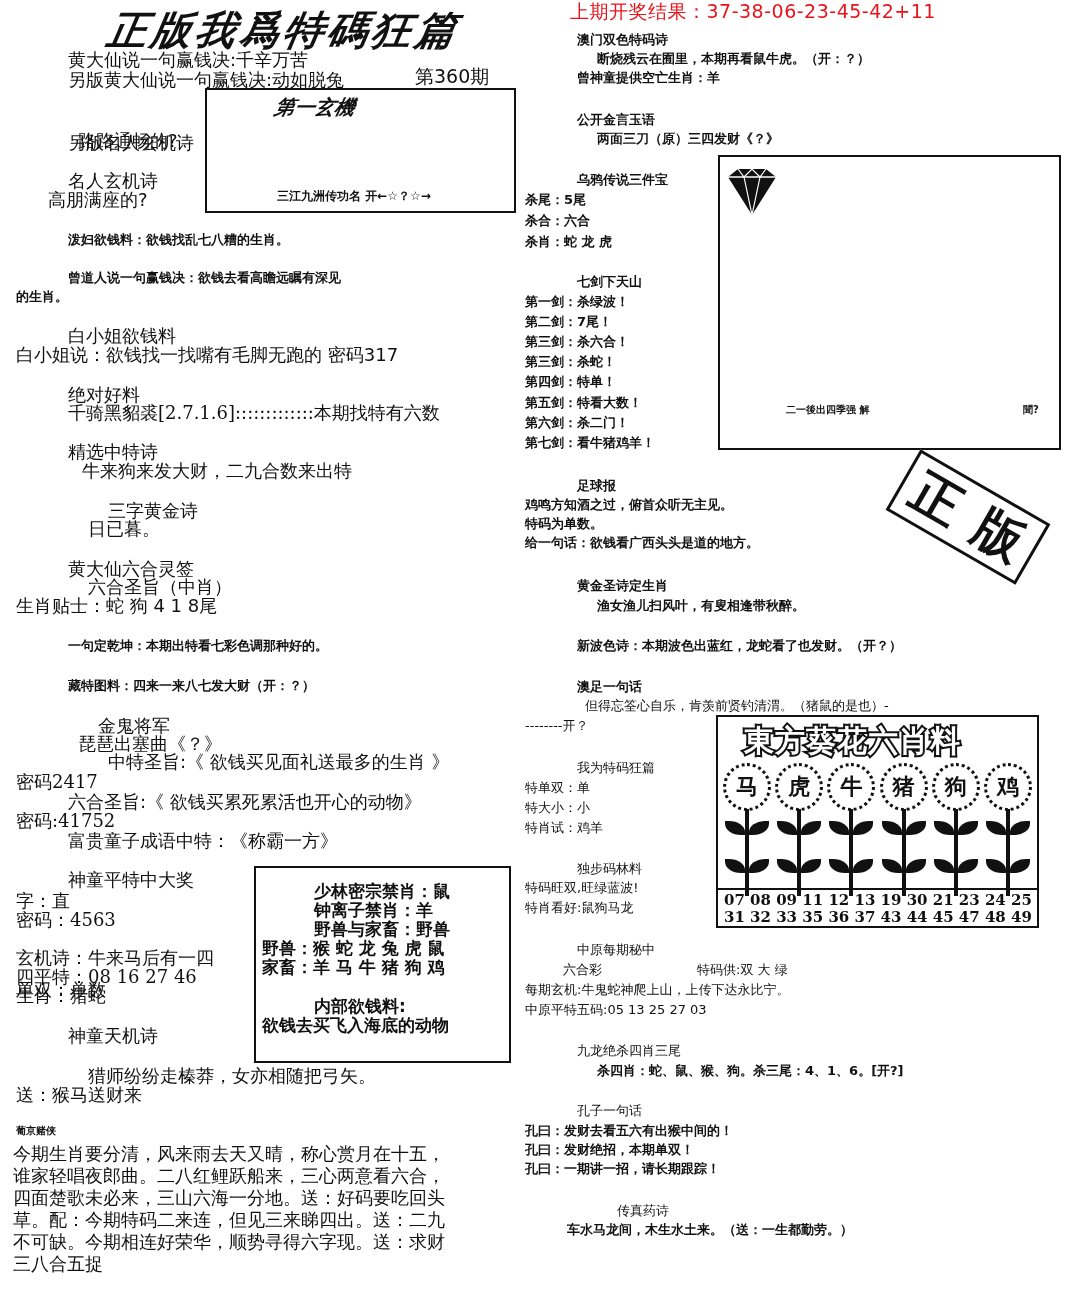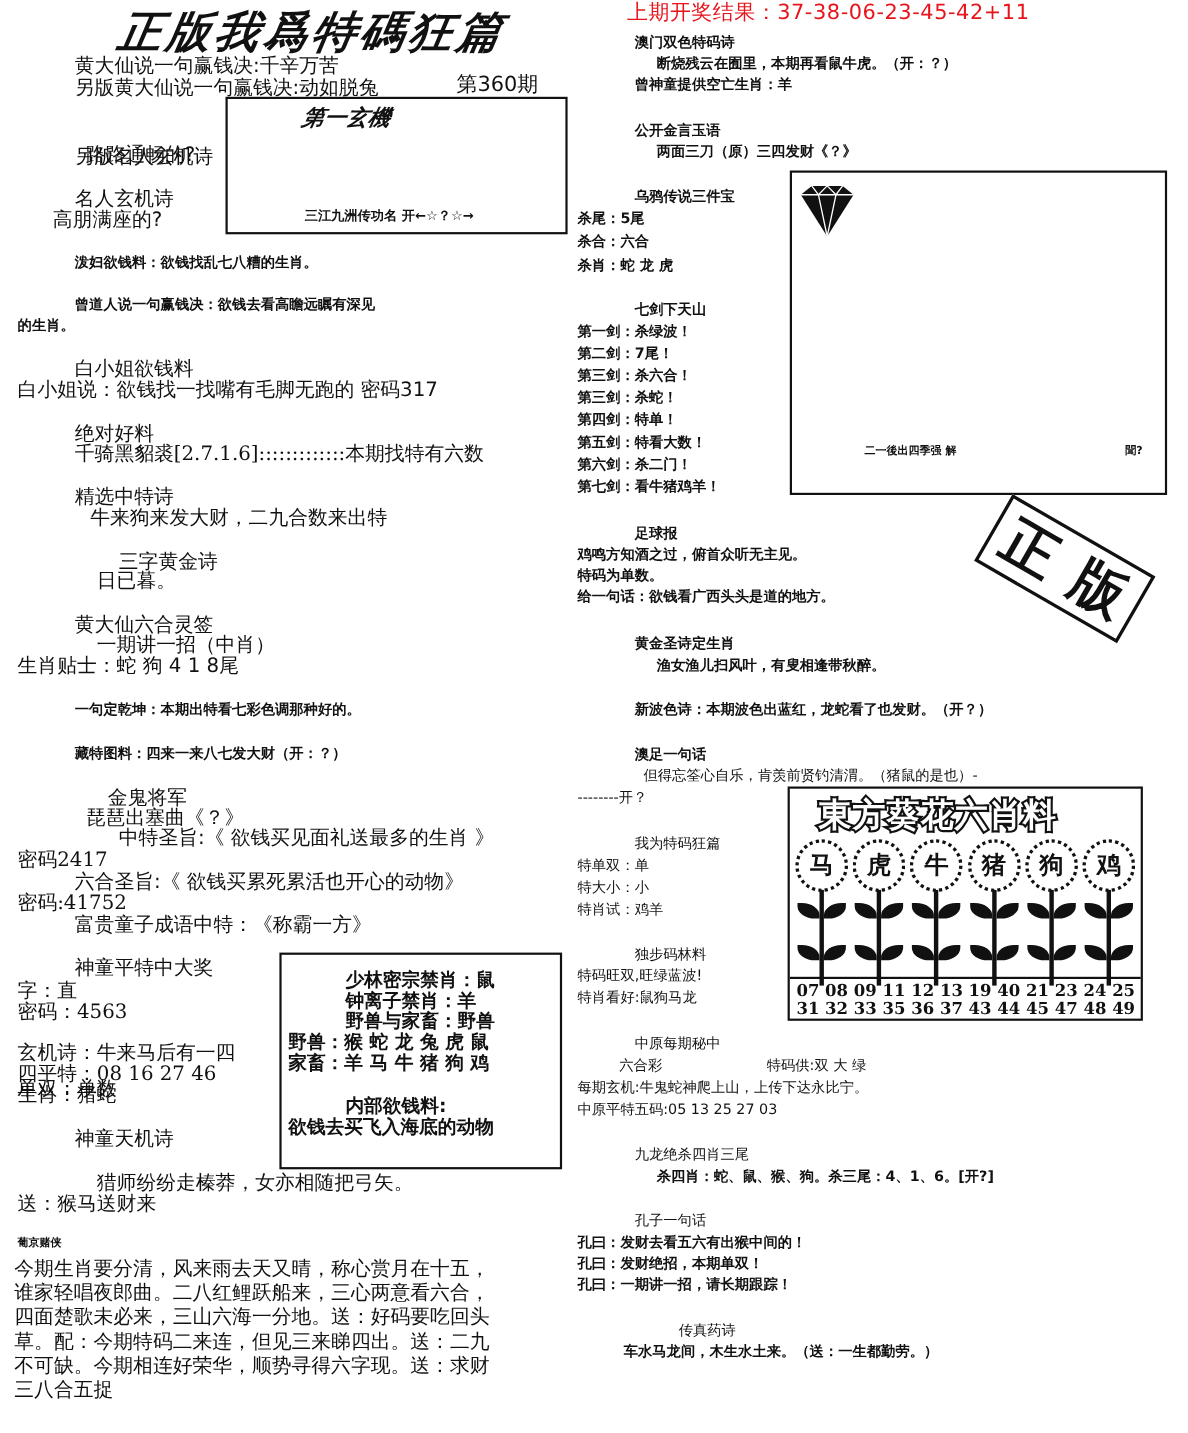--- a/index.html
+++ b/index.html
@@ -77,21 +77,21 @@
 <div class="abs t18" style="left:68px;top:385px;font-weight:normal;">绝对好料</div>
 <div class="abs t18 serif" style="left:68px;top:403px;font-weight:normal;">千骑黑貂裘[2.7.1.6]:::::::::::::本期找特有六数</div>
 
 <div class="abs t18" style="left:68px;top:442px;font-weight:normal;">精选中特诗</div>
 <div class="abs t18" style="left:57px;top:461px;font-weight:normal;margin-left:25px;">牛来狗来发大财，二九合数来出特</div>
 
 <div class="abs t18" style="left:108px;top:501px;font-weight:normal;">三字黄金诗</div>
 <div class="abs t18" style="left:88px;top:519px;font-weight:normal;">日已暮。</div>
 
 <div class="abs t18" style="left:68px;top:559px;font-weight:normal;">黄大仙六合灵签</div>
-<div class="abs t18" style="left:88px;top:577px;font-weight:normal;">一期讲一招（中肖）</div>
+<div class="abs t18" style="left:88px;top:577px;font-weight:normal;">六合圣旨（中肖）</div>
 <div class="abs t18" style="left:16px;top:596px;font-weight:normal;">生肖贴士：蛇 狗 4 1 8尾</div>
 
 <div class="abs t17 serif" style="left:68px;top:636px;text-align:center;">一句定乾坤：本期出特看七彩色调那种好的。</div>
 <div class="abs t17 serif" style="left:68px;top:676px;">藏特图料：四来一来八七发大财（开：？）</div>
 
 <div class="abs t18" style="left:98px;top:716px;font-weight:normal;">金鬼将军</div>
 <div class="abs t18" style="left:78px;top:734px;font-weight:normal;">琵琶出塞曲《？》</div>
 <div class="abs t18" style="left:108px;top:752px;font-weight:normal;">中特圣旨:《 欲钱买见面礼送最多的生肖 》</div>
 <div class="abs t18 serif" style="left:16px;top:772px;font-weight:normal;">密码2417</div>
 <div class="abs t18" style="left:68px;top:792px;font-weight:normal;">六合圣旨:《 欲钱买累死累活也开心的动物》</div>
@@ -234,21 +234,21 @@
   </div>
   <div class="nums">
     <div class="row">
       <span>07</span>
         <span>08</span>
         <span>09</span>
         <span>11</span>
         <span>12</span>
         <span>13</span>
         <span>19</span>
-        <span>40</span>
+        <span>30</span>
         <span>21</span>
         <span>23</span>
         <span>24</span>
         <span>25</span>
     </div>
     <div class="row">
       <span>31</span>
         <span>32</span>
         <span>33</span>
         <span>35</span>

